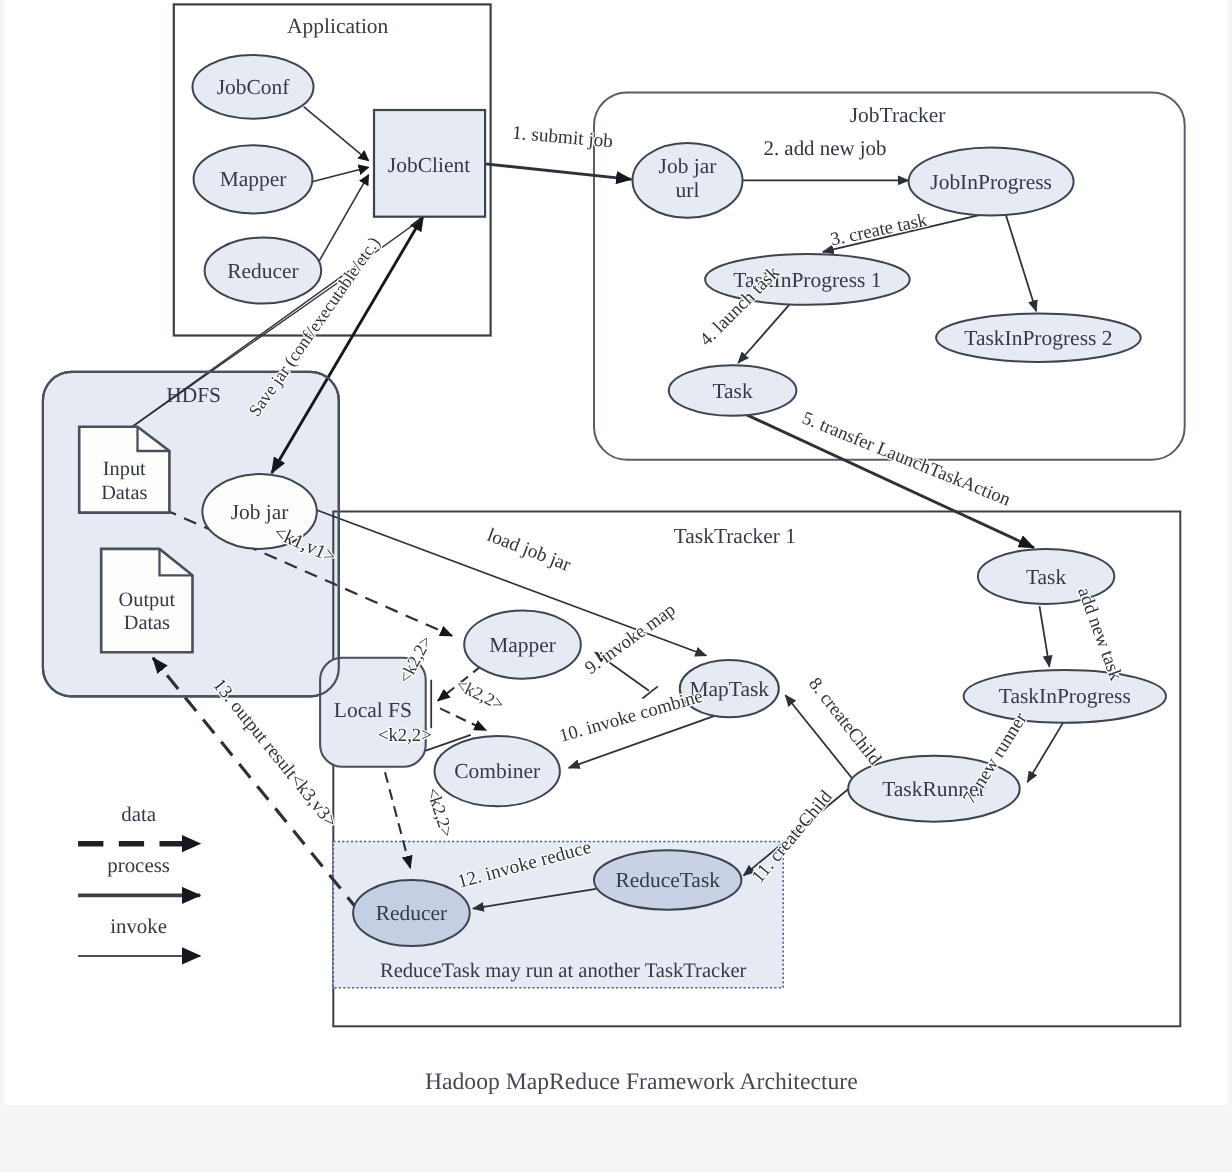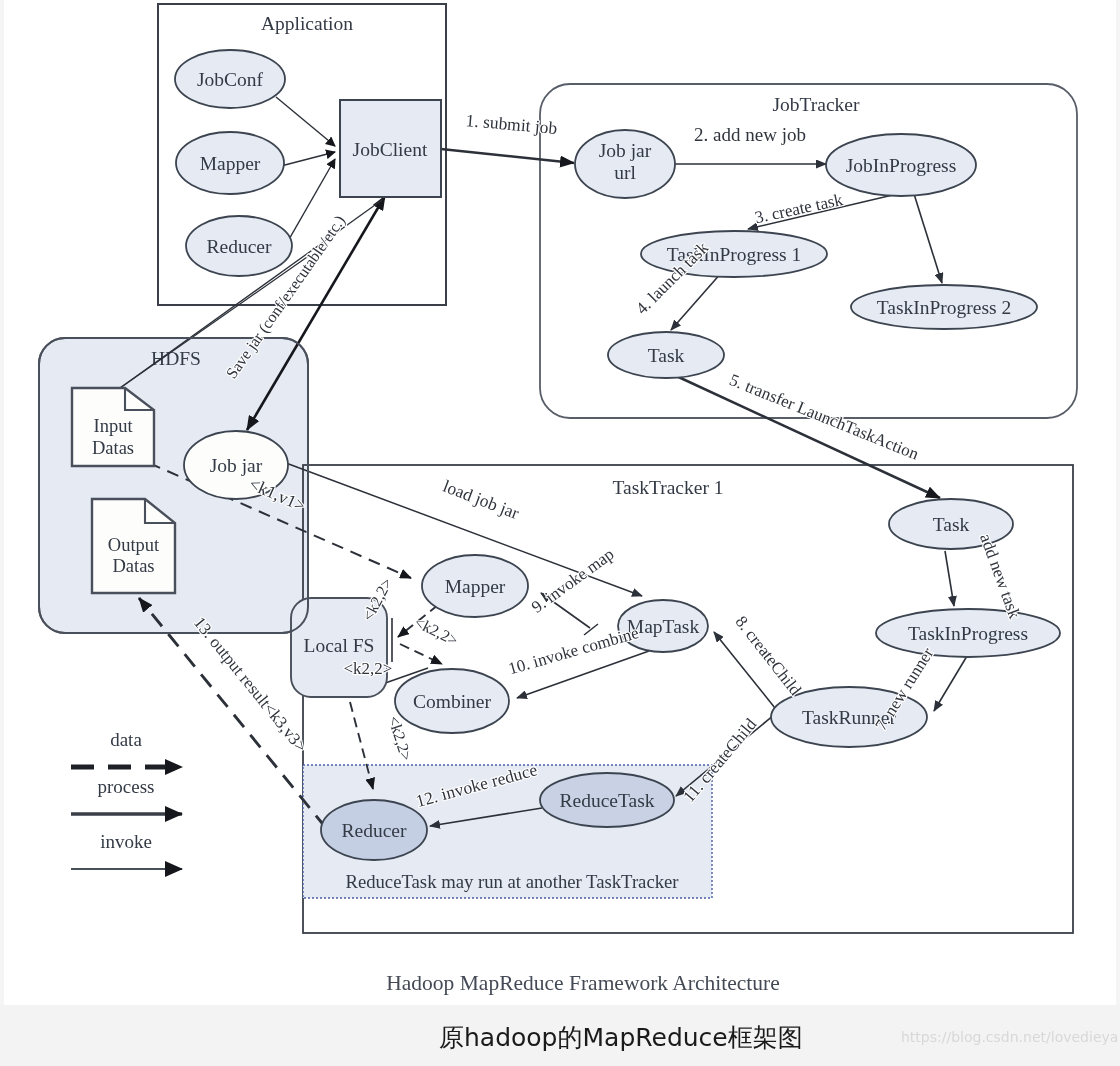--- a/index.html
+++ b/index.html
@@ -208,17 +208,13 @@
 <text class="edgelbl" style="font-size:17px;text-anchor:middle" x="991" y="578" transform="rotate(70 991 578)">add new task</text>
 <text class="edgelbl" style="font-size:17px;text-anchor:middle" x="905" y="692" transform="rotate(-58 905 692)">7. new runner</text>
 <text class="edgelbl" style="font-size:17.5px;text-anchor:middle" x="474" y="791" transform="rotate(-15 474 791)">12. invoke reduce</text>
 <text class="edgelbl" style="font-size:16px;text-anchor:middle" x="378" y="602" transform="rotate(-62 378 602)">&lt;k2,2&gt;</text>
 <text class="edgelbl" style="font-size:16px;text-anchor:middle" x="430" y="636" transform="rotate(26 430 636)">&lt;k2,2&gt;</text>
 <text class="edgelbl" style="font-size:17px;text-anchor:middle" x="364" y="674">&lt;k2,2&gt;</text>
 <text class="edgelbl" style="font-size:16px;text-anchor:middle" x="391" y="740" transform="rotate(72 391 740)">&lt;k2,2&gt;</text>
 <text class="edgelbl" style="font-size:17px;text-anchor:middle" x="242" y="688" transform="rotate(51 242 688)">13. output result&lt;k3,v3&gt;</text>
 </svg>
   </div>
-  <div id="caption-bar">
-    <div id="caption-text">原hadoop的MapReduce框架图</div>
-    <div id="watermark-text">https://blog.csdn.net/lovedieya</div>
-  </div>
 </div>
 
 </body></html>

